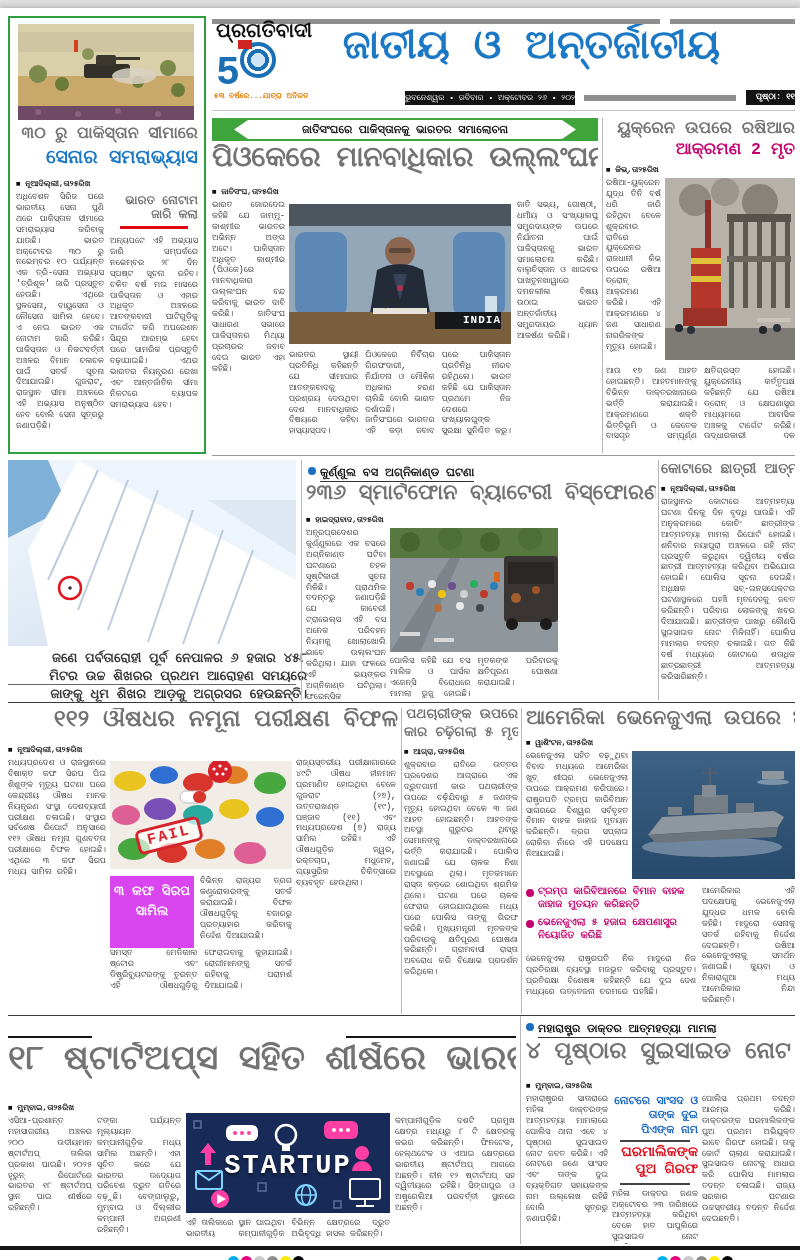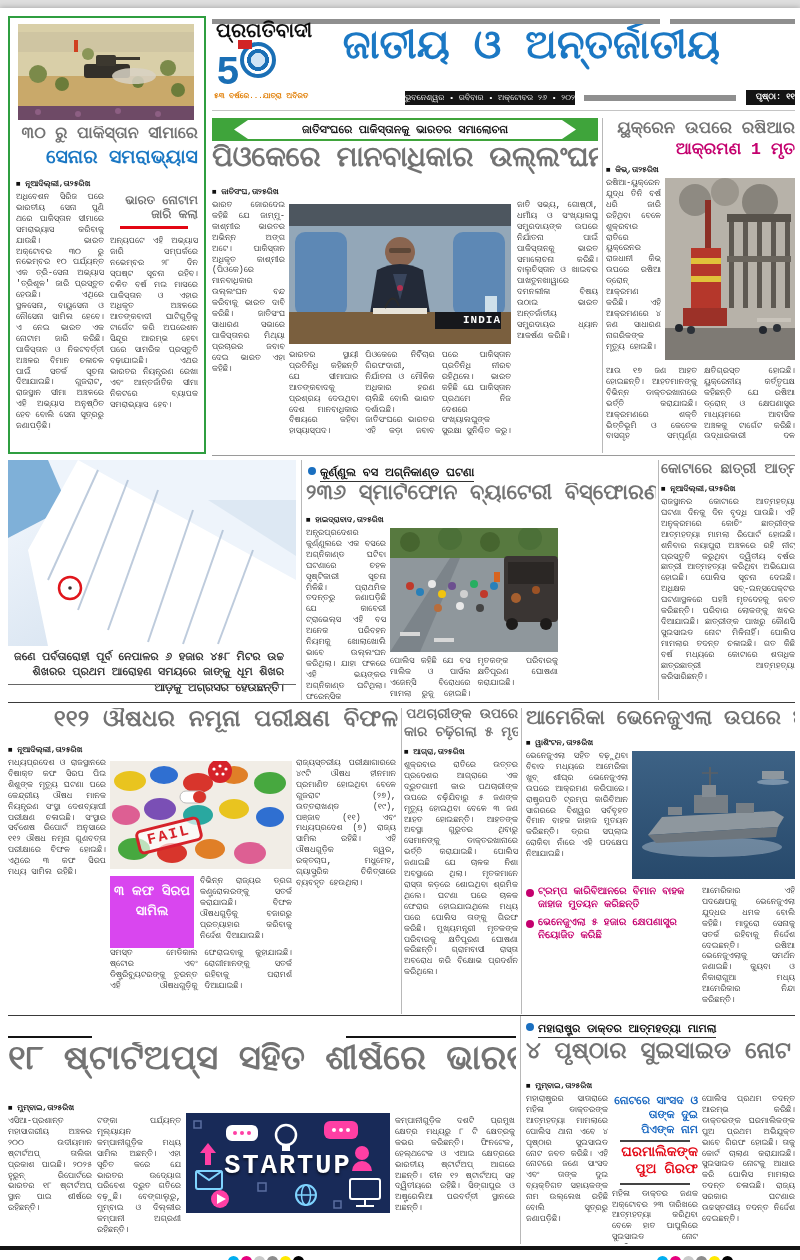--- a/index.html
+++ b/index.html
@@ -103,21 +103,21 @@
       <path d="M96,104 q8,-18 14,-2" stroke="#2c2c2c" stroke-width="2" fill="none"></path>
       <rect x="196" y="92" width="12" height="18" fill="#cfe0ea"></rect>
     </svg>
     <div style="position:absolute;left:146px;top:108px;width:66px;height:17px;background:#17181c;color:#fff;font-size:11px;font-weight:bold;text-align:right;line-height:17px;letter-spacing:1px">INDIA</div>
   </div>
   <div class="abs bt" style="left:517px;top:192px;width:81px;height:252px">ଜାତି ସଭ୍ୟ, ଗୋଷ୍ଠୀ, ଧର୍ମୀୟ ଓ ସଂଖ୍ୟାଲଘୁ ସମ୍ପ୍ରଦାୟଙ୍କ ଉପରେ ନିର୍ଯାତନା ପାଇଁ ପାକିସ୍ତାନକୁ ଭାରତ ସମାଲୋଚନା କରିଛି। ବାଲୁଚିସ୍ତାନ ଓ ଖାଇବର ପାଖତୁନଖାୱାରେ ଦମନଲୀଳା ବିଷୟ ଉଠାଇ ଭାରତ ଅନ୍ତର୍ଜାତୀୟ ସମ୍ପ୍ରଦାୟର ଧ୍ୟାନ ଆକର୍ଷଣ କରିଛି।</div>
   <div class="abs bt c3" style="left:289px;top:342px;width:222px;height:102px">ଭାରତର ସ୍ଥାୟୀ ପ୍ରତିନିଧି କହିଛନ୍ତି ଯେ ସୀମାପାର ଆତଙ୍କବାଦକୁ ପ୍ରଶ୍ରୟ ଦେଉଥିବା ଦେଶ ମାନବାଧିକାର ବିଷୟରେ କହିବା ହାସ୍ୟାସ୍ପଦ। ପିଓକେରେ ନିର୍ବିଚାର ଗିରଫଦାରୀ, ନିର୍ଯାତନା ଓ ମୌଳିକ ଅଧିକାର ହରଣ ଚାଲିଛି ବୋଲି ଭାରତ ଦର୍ଶାଇଛି। ଜାତିସଂଘରେ ଭାରତର ଏହି କଡ଼ା ଜବାବ ପରେ ପାକିସ୍ତାନ ପ୍ରତିନିଧି ନୀରବ ରହିଥିଲେ। ଭାରତ କହିଛି ଯେ ପାକିସ୍ତାନ ପ୍ରଥମେ ନିଜ ଦେଶରେ ସଂଖ୍ୟାଲଘୁଙ୍କ ସୁରକ୍ଷା ସୁନିଶ୍ଚିତ କରୁ।</div>
   <div class="vrule" style="left:602px;top:110px;height:335px"></div>
 
   <div class="abs hl ctr" style="left:606px;top:112px;width:189px;font-size:16.5px;white-space:nowrap">ୟୁକ୍ରେନ ଉପରେ ରଷିଆର</div>
-  <div class="abs hl ctr" style="left:606px;top:133px;width:189px;font-size:16.5px;color:#c4006e;white-space:nowrap">ଆକ୍ରମଣ 1 ମୃତ</div>
+  <div class="abs hl ctr" style="left:606px;top:133px;width:189px;font-size:16.5px;color:#c4006e;white-space:nowrap">ଆକ୍ରମଣ 2 ମୃତ</div>
   <div class="abs dl" style="left:606px;top:158px">■ କିଭ୍,ତା୨୫ରିଖ</div>
   <div class="abs bt" style="left:606px;top:170px;width:55px;height:182px">ରଷିଆ-ୟୁକ୍ରେନ ଯୁଦ୍ଧ ତିନି ବର୍ଷ ଧରି ଜାରି ରହିଥିବା ବେଳେ ଶୁକ୍ରବାର ରାତିରେ ୟୁକ୍ରେନର ରାଜଧାନୀ କିଭ୍ ଉପରେ ରଷିଆ ଡ୍ରୋନ୍ ଆକ୍ରମଣ କରିଛି। ଏହି ଆକ୍ରମଣରେ ୪ ଜଣ ସାଧାରଣ ନାଗରିକଙ୍କ ମୃତ୍ୟୁ ହୋଇଛି।</div>
   <div class="photo" style="left:665px;top:170px;width:130px;height:182px">
     <svg width="130" height="182" viewBox="0 0 130 182" xmlns="http://www.w3.org/2000/svg">
       <rect width="130" height="182" fill="#b7b2a9"></rect>
       <circle cx="30" cy="22" r="16" fill="#8e8a82"></circle>
         <circle cx="60" cy="14" r="14" fill="#9b968d"></circle>
         <circle cx="95" cy="24" r="18" fill="#87837b"></circle>
       <rect x="62" y="36" width="64" height="8" fill="#57524b"></rect>
       <rect x="64" y="44" width="5" height="86" fill="#5e5952"></rect>
@@ -161,21 +161,21 @@
         <line x1="150" y1="30" x2="100" y2="170"></line>
           <line x1="185" y1="50" x2="140" y2="182"></line>
         <line x1="215" y1="70" x2="175" y2="184"></line>
           <line x1="245" y1="90" x2="210" y2="184"></line>
       </g>
       <polygon points="200,40 288,96 288,40" fill="#dde8f3"></polygon>
       <circle cx="62" cy="128" r="11" fill="none" stroke="#e0161c" stroke-width="2.5"></circle>
       <circle cx="62" cy="128" r="1.8" fill="#333"></circle>
     </svg>
   </div>
-  <div class="abs ctr" style="left:0;top:642px;width:284px;font-size:11px;line-height:1.4;color:#333;font-weight:bold">ଜଣେ ପର୍ବତାରୋହୀ ପୂର୍ବ ନେପାଳର ୬ ହଜାର ୪୫୮ ମିଟର ଉଚ୍ଚ ଶିଖରର ପ୍ରଥମ ଆରୋହଣ ସମୟରେ ଜାଙ୍କୁ ଧୂମ ଶିଖର ଆଡ଼କୁ ଅଗ୍ରସର ହେଉଛନ୍ତି।</div>
+  <div class="abs ctr" style="left:23px;top:642px;width:284px;font-size:13px;line-height:1.4;color:#333;font-weight:bold">ଜଣେ ପର୍ବତାରୋହୀ ପୂର୍ବ ନେପାଳର ୬ ହଜାର ୪୫୮ ମିଟର ଉଚ୍ଚ ଶିଖରର ପ୍ରଥମ ଆରୋହଣ ସମୟରେ ଜାଙ୍କୁ ଧୂମ ଶିଖର ଆଡ଼କୁ ଅଗ୍ରସର ହେଉଛନ୍ତି।</div>
   <div class="hrule abs" style="left:8px;top:676px;width:288px;height:1px;background:#666"></div>
 
   <div class="vrule" style="left:301px;top:452px;height:240px"></div>
 
   <div class="abs" style="left:308px;top:455px">
     <span class="dot"></span><span class="kick">କୁର୍ଣ୍ଣୁଲ ବସ ଅଗ୍ନିକାଣ୍ଡ ଘଟଣା</span>
   </div>
   <div class="abs hl" style="left:306px;top:475px;width:350px;font-size:21px;white-space:nowrap">୨୩୬ ସ୍ମାର୍ଟଫୋନ ବ୍ୟାଟେରୀ ବିସ୍ଫୋରଣ ହୋଇଥିଲା</div>
   <div class="abs dl" style="left:306px;top:508px">■ ହାଇଦ୍ରାବାଦ,ତା୨୫ରିଖ</div>
   <div class="abs bt" style="left:306px;top:520px;width:80px;height:172px">ଅନ୍ଧ୍ରପ୍ରଦେଶର କୁର୍ଣ୍ଣୁଲରେ ଏକ ବସରେ ଅଗ୍ନିକାଣ୍ଡ ଘଟିବା ଘଟଣାରେ ଚହଳ ସୃଷ୍ଟିକାରୀ ସୂଚନା ମିଳିଛି। ପ୍ରାଥମିକ ତଦନ୍ତରୁ ଜଣାପଡ଼ିଛି ଯେ କାବେରୀ ଟ୍ରାଭେଲ୍ସ ଏହି ବସ ଅନେକ ପରିବହନ ନିୟମକୁ ଖୋଲାଖୋଲି ଭାବେ ଉଲ୍ଲଂଘନ କରିଥିଲା। ଯାହା ଫଳରେ ଏହି ଭୟଙ୍କର ଅଗ୍ନିକାଣ୍ଡ ଘଟିଥିଲା। ଫରେନ୍ସିକ ବିଶେଷଜ୍ଞମାନେ କହିଛନ୍ତି ଯେ ହାଇଦ୍ରାବାଦ-ବେଙ୍ଗାଲୁରୁ ବସ ଅଗ୍ନିକାଣ୍ଡ କୌଣସି ସାଧାରଣ ଦୁର୍ଘଟଣା ନଥିଲା।</div>
@@ -299,20 +299,21 @@
   <div class="abs" style="left:526px;top:878px;width:170px">
     <div style="display:flex;margin-bottom:6px">
       <span class="dot" style="background:#c4006e;flex:0 0 8px;margin-top:3px"></span>
       <span style="font-size:10px;font-weight:bold;color:#c4006e;line-height:1.25">ଟ୍ରମ୍ପ କାରିବିଆନରେ ବିମାନ ବାହକ ଜାହାଜ ମୁତୟନ କରିଛନ୍ତି</span>
     </div>
     <div style="display:flex">
       <span class="dot" style="background:#c4006e;flex:0 0 8px;margin-top:3px"></span>
       <span style="font-size:10px;font-weight:bold;color:#c4006e;line-height:1.25">ଭେନେଜୁଏଲା ୫ ହଜାର କ୍ଷେପଣାସ୍ତ୍ର ନିୟୋଜିତ କରିଛି</span>
     </div>
   </div>
+  <div class="abs bt" style="left:526px;top:946px;width:170px;height:60px">ଭେନେଜୁଏଲା ରାଷ୍ଟ୍ରପତି ନିକ ମାଦୁରୋ ନିଜ ପ୍ରତିରକ୍ଷା ବ୍ୟବସ୍ଥା ମଜଭୁତ କରିବାକୁ ପ୍ରସ୍ତୁତ। ପ୍ରତିରକ୍ଷା ବିଶେଷଜ୍ଞ କହିଛନ୍ତି ଯେ ଦୁଇ ଦେଶ ମଧ୍ୟରେ ଉତ୍ତେଜନା ଚରମରେ ପହଞ୍ଚିଛି।</div>
   <div class="abs bt" style="left:702px;top:878px;width:93px;height:128px">ଆମେରିକାର ଏହି ପଦକ୍ଷେପକୁ ଭେନେଜୁଏଲା ଯୁଦ୍ଧର ଧମକ ବୋଲି କହିଛି। ମାଦୁରୋ ସେନାକୁ ସତର୍କ ରହିବାକୁ ନିର୍ଦ୍ଦେଶ ଦେଇଛନ୍ତି। ରଷିଆ ଭେନେଜୁଏଲାକୁ ସମର୍ଥନ ଜଣାଇଛି। କ୍ୟୁବା ଓ ନିକାରାଗୁଆ ମଧ୍ୟ ଆମେରିକାର ନିନ୍ଦା କରିଛନ୍ତି।</div>
 
   <div class="hrule abs" style="left:8px;top:1007px;width:787px;height:1px;background:#3a3a3a"></div>
 
   <div class="hrule abs" style="left:8px;top:1028px;width:84px;height:2px;background:#141414"></div>
   <div class="hrule abs" style="left:346px;top:1028px;width:170px;height:2px;background:#141414"></div>
   <div class="abs hl ctr" style="left:8px;top:1034px;width:508px;font-size:34px;white-space:nowrap">୧୮ ଷ୍ଟାର୍ଟଅପ୍ସ ସହିତ ଶୀର୍ଷରେ ଭାରତ</div>
   <div class="abs dl" style="left:8px;top:1096px">■ ମୁମ୍ବାଇ,ତା୨୫ରିଖ</div>
   <div class="abs bt" style="left:8px;top:1108px;width:84px;height:128px">ଏସିଆ-ପ୍ରଶାନ୍ତ ମହାସାଗରୀୟ ଅଞ୍ଚଳର ୨୦୦ ଉଦୀୟମାନ ଷ୍ଟାର୍ଟଅପ୍ ତାଲିକା ପ୍ରକାଶ ପାଇଛି। ୨୦୨୫ ହୁରୁନ୍ ରିପୋର୍ଟରେ ଭାରତର ୧୮ ଷ୍ଟାର୍ଟଅପ୍ ସ୍ଥାନ ପାଇ ଶୀର୍ଷରେ ରହିଛନ୍ତି।</div>
   <div class="abs bt" style="left:97px;top:1108px;width:84px;height:128px">ଟଙ୍କା ପର୍ଯ୍ୟନ୍ତ ମୂଲ୍ୟାୟନ କମ୍ପାନୀଗୁଡ଼ିକ ମଧ୍ୟ ସାମିଲ ଅଛନ୍ତି। ଏହା ସୂଚିତ କରେ ଯେ ଭାରତର ଉଦ୍ୟୋଗ ପରିବେଶ ଦ୍ରୁତ ଗତିରେ ବଢ଼ୁଛି। ବେଙ୍ଗାଲୁରୁ, ମୁମ୍ବାଇ ଓ ଦିଲ୍ଲୀର କମ୍ପାନୀ ଅଗ୍ରଣୀ ରହିଛନ୍ତି।</div>
@@ -345,20 +346,21 @@
         <polygon points="31,81 40,86 31,91" fill="#fff"></polygon>
       <circle cx="120" cy="82" r="10" fill="none" stroke="#7fd4ff" stroke-width="2"></circle>
       <ellipse cx="120" cy="82" rx="4.5" ry="10" fill="none" stroke="#7fd4ff" stroke-width="1.5"></ellipse>
       <line x1="110" y1="82" x2="130" y2="82" stroke="#7fd4ff" stroke-width="1.5"></line>
       <rect x="72" y="70" width="8" height="8" fill="none" stroke="#5a6ea0" stroke-width="1.5"></rect>
       <rect x="148" y="88" width="7" height="7" fill="none" stroke="#5a6ea0" stroke-width="1.5"></rect>
       <rect x="8" y="8" width="7" height="7" fill="none" stroke="#5a6ea0" stroke-width="1.5"></rect>
     </svg>
     <div style="position:absolute;left:0;top:38px;width:204px;text-align:center;color:#fff;font-size:27px;font-weight:bold;letter-spacing:2px;text-shadow:0 2px 3px rgba(0,0,0,.6)">STARTUP</div>
   </div>
+  <div class="abs bt c2" style="left:186px;top:1210px;width:204px;height:26px">ଏହି ତାଲିକାରେ ସ୍ଥାନ ପାଇଥିବା ଭାରତୀୟ କମ୍ପାନୀଗୁଡ଼ିକ ବିଭିନ୍ନ କ୍ଷେତ୍ରରେ ଦ୍ରୁତ ଅଭିବୃଦ୍ଧି ହାସଲ କରିଛନ୍ତି।</div>
   <div class="abs bt" style="left:395px;top:1108px;width:120px;height:128px">କମ୍ପାନୀଗୁଡ଼ିକ ଦଶଟି ପ୍ରମୁଖ କ୍ଷେତ୍ର ମଧ୍ୟରୁ ୮ ଟି କ୍ଷେତ୍ରକୁ କଭର କରିଛନ୍ତି। ଫିନଟେକ, ହେଲ୍ଥଟେକ ଓ ଏଆଇ କ୍ଷେତ୍ରରେ ଭାରତୀୟ ଷ୍ଟାର୍ଟଅପ୍ ଆଗରେ ଅଛନ୍ତି। ଚୀନ ୧୨ ଷ୍ଟାର୍ଟଅପ୍ ସହ ଦ୍ୱିତୀୟରେ ରହିଛି। ସିଙ୍ଗାପୁର ଓ ଅଷ୍ଟ୍ରେଲିଆ ପରବର୍ତ୍ତୀ ସ୍ଥାନରେ ଅଛନ୍ତି।</div>
 
   <div class="vrule" style="left:520px;top:1008px;height:228px"></div>
 
   <div class="abs" style="left:526px;top:1011px">
     <span class="dot"></span><span class="kick" style="font-size:11px">ମହାରାଷ୍ଟ୍ର ଡାକ୍ତର ଆତ୍ମହତ୍ୟା ମାମଲା</span>
   </div>
   <div class="abs hl ctr" style="left:526px;top:1032px;width:269px;font-size:23px;white-space:nowrap">୪ ପୃଷ୍ଠାର ସୁଇସାଇଡ ନୋଟ ମିଳିଲା</div>
   <div class="abs dl" style="left:526px;top:1074px">■ ମୁମ୍ବାଇ,ତା୨୫ରିଖ</div>
   <div class="abs bt" style="left:526px;top:1086px;width:82px;height:150px">ମହାରାଷ୍ଟ୍ରର ସାତାରାରେ ମହିଳା ଡାକ୍ତରଙ୍କ ଆତ୍ମହତ୍ୟା ମାମଲାରେ ପୋଲିସ ଥାନା ଏବେ ୪ ପୃଷ୍ଠାର ସୁଇସାଇଡ ନୋଟ ଜବତ କରିଛି। ଏହି ନୋଟରେ ଜଣେ ସାଂସଦ ଏବଂ ତାଙ୍କ ଦୁଇ ବ୍ୟକ୍ତିଗତ ସହାୟକଙ୍କ ନାମ ଉଲ୍ଲେଖ ରହିଛି ବୋଲି ସୂତ୍ରରୁ ଜଣାପଡ଼ିଛି।</div>

